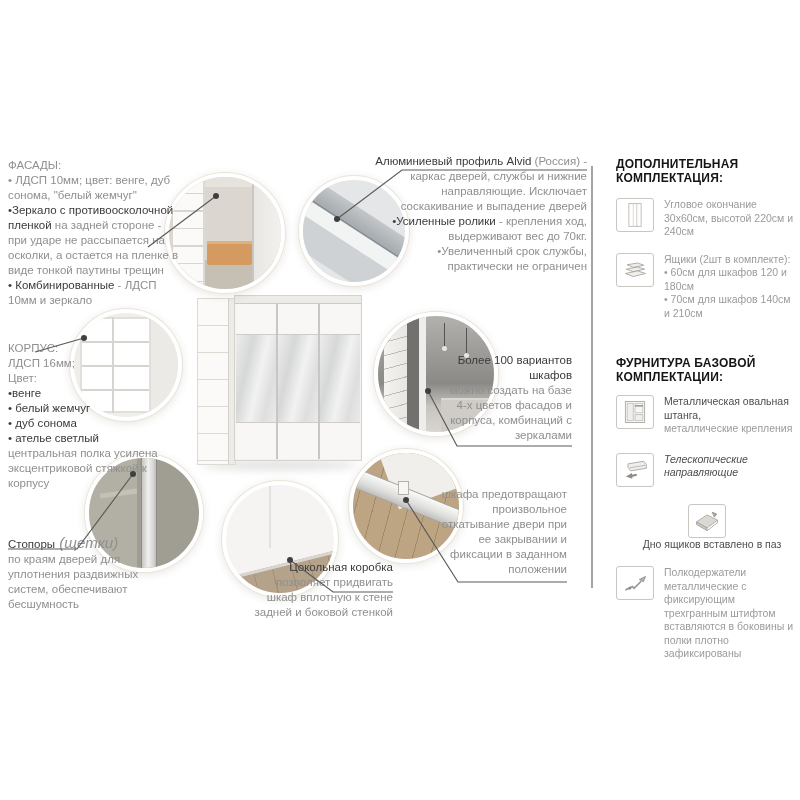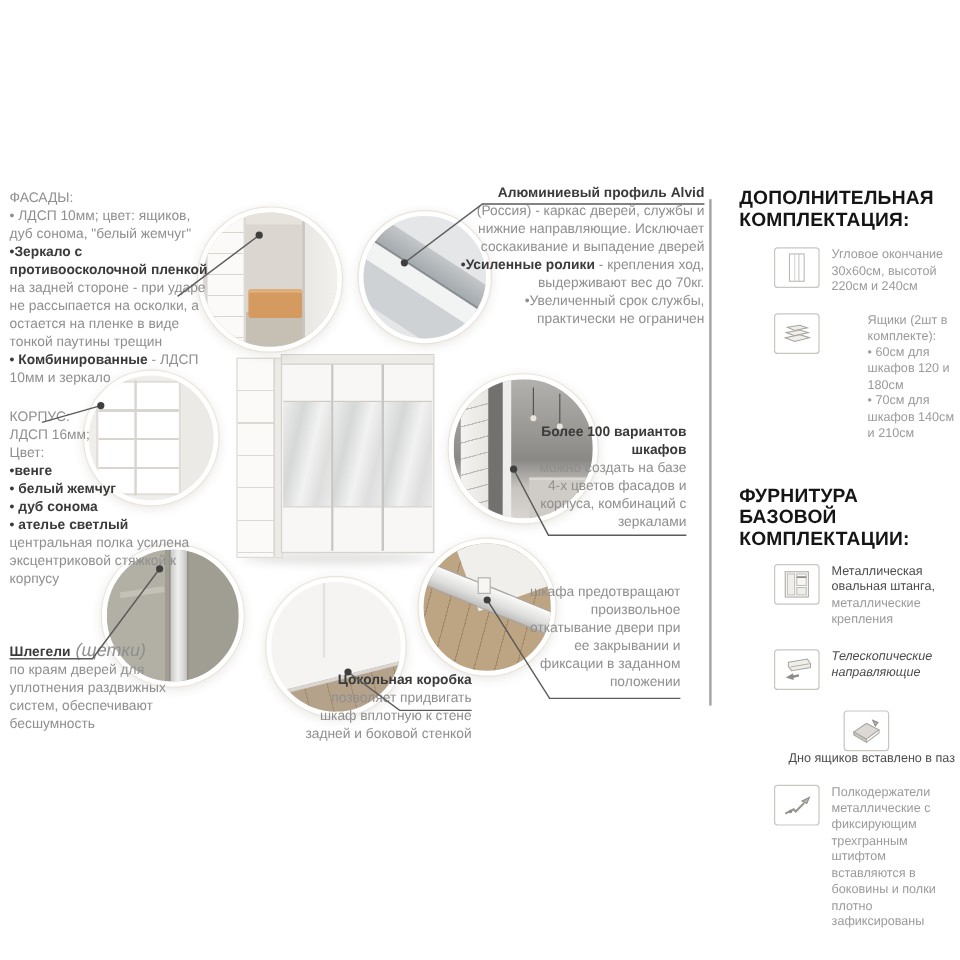--- a/index.html
+++ b/index.html
@@ -1,20 +1,20 @@
 <!DOCTYPE html>
 <html><head>
 <meta charset="utf-8">
 <style>
   html,body{margin:0;padding:0;background:#fff;}
   #stage{position:relative;width:800px;height:800px;background:#fff;overflow:hidden;
          font-family:"Liberation Sans",sans-serif;}
   .txt{position:absolute;font-size:11.5px;line-height:15px;color:#8f8f8f;z-index:3;}
   .txt p{margin:0;}
-  .b{font-weight:bold;color:#3a3a3a;}
+  .b{font-weight:normal;color:#3a3a3a;}
   .ttl{color:#8f8f8f;}
   .ra{text-align:right;}
   
   .circle{position:absolute;border-radius:50%;border:4px solid #fff;overflow:hidden;z-index:2;
           box-shadow:0 0 0 1px #eae3d8, 0 2px 10px rgba(70,60,40,.14);}
   .circle .ly{position:absolute;}
   
   #wardrobe{position:absolute;left:197px;top:295px;width:165px;height:170px;z-index:1;}
   #wardrobe .wshadow{position:absolute;left:4px;right:4px;bottom:-5px;height:10px;background:rgba(90,85,75,.18);
                      border-radius:50%;filter:blur(4px);}
@@ -26,22 +26,22 @@
   #cabinet .doors{display:flex;position:absolute;left:1px;right:1px;top:8px;bottom:1px;}
   .door{flex:1;display:flex;flex-direction:column;}
   .door+.door{border-left:2px solid #c8c6c2;}
   .door .pt{height:30px;background:#f8f7f5;border-bottom:1px solid #cfccc8;}
   .door .mi{flex:1;border-bottom:1px solid #cfccc8;
     background:linear-gradient(103deg,#ededed 0%,#d6d7d7 30%,#f2f2f2 55%,#dedede 78%,#eaeaea 100%);}
   .door .pb{height:36px;background:#f8f7f5;}
   
   #divider{position:absolute;left:591px;top:166px;width:2px;height:422px;background:#a3a3a3;z-index:3;}
   #sidebar{position:absolute;left:616px;top:157px;width:182px;z-index:3;}
-  .sb-h{font-size:16px;font-weight:bold;color:#151515;letter-spacing:.2px;}
-  .sb-row{display:flex;align-items:flex-start;margin-left:29px;}
+  .sb-h{font-size:12px;font-weight:bold;color:#151515;letter-spacing:.2px;}
+  .sb-row{display:flex;align-items:flex-start;}
   .sb-row.cv{align-items:center;}
   .sb-ic{width:36px;height:32px;border:1px solid #c9c6c1;border-radius:3px;background:#fff;flex-shrink:0;
          display:flex;align-items:center;justify-content:center;}
   .sb-tx{margin-left:10px;font-size:10.5px;line-height:13.5px;color:#9b9b9b;}
   .sb-dark{color:#4d4d4d;}
   svg.lines{position:absolute;left:0;top:0;z-index:6;pointer-events:none;}
 </style>
 </head>
 <body>
 
@@ -117,21 +117,21 @@
   </div>
 
   <div class="circle" style="left:349px;top:449px;width:106px;height:106px;background:#bda583 repeating-linear-gradient(105deg,transparent 0 16px,rgba(130,105,75,.45) 16px 17px);">
     <div class="ly" style="right:-25%;top:-22%;width:95%;height:60%;transform:rotate(-20deg);background:#f1efec;"></div>
     <div class="ly" style="left:-25%;top:34%;width:150%;height:17%;transform:rotate(22deg);background:linear-gradient(180deg,#fafaf9,#dededd 60%,#bfbfbe);border:1px solid #a9a6a1;"></div>
     <div class="ly" style="left:42%;top:26%;width:9px;height:12px;background:#f6f6f5;border:1px solid #b5b2ad;"></div>
   </div>
 
   <div class="txt" style="left:8px;top:158px;width:172px;">
     <p><span class="ttl">ФАСАДЫ:</span></p>
-    <p><span>• ЛДСП 10мм; цвет: ящиков, дуб сонома, "белый жемчуг"</span></p>
+    <p><span>• ЛДСП 10мм; цвет: венге, дуб сонома, "белый жемчуг"</span></p>
     <p><span class="b">•Зеркало с противоосколочной пленкой</span><span> на задней стороне - при ударе не рассыпается на осколки, а остается на пленке в виде тонкой паутины трещин</span></p>
     <p><span class="b">• Комбинированные</span><span> - ЛДСП 10мм и зеркало</span></p>
   </div>
 
   <div class="txt ra" style="left:375px;top:154px;width:212px;">
     <p><span class="b">Алюминиевый профиль Alvid</span><span> (Россия) - каркас дверей, службы и нижние направляющие. Исключает соскакивание и выпадение дверей</span></p>
     <p><span class="b">•Усиленные ролики</span><span> - крепления ход, выдерживают вес до 70кг.</span></p>
     <p><span>•Увеличенный срок службы, практически не ограничен</span></p>
   </div>
 
@@ -140,21 +140,21 @@
     <p><span>ЛДСП 16мм;</span></p>
     <p><span>Цвет:</span></p>
     <p><span class="b">•венге</span></p>
     <p><span class="b">• белый жемчуг</span></p>
     <p><span class="b">• дуб сонома</span></p>
     <p><span class="b">• ателье светлый</span></p>
     <p><span>центральная полка усилена эксцентриковой стяжкой к корпусу</span></p>
   </div>
 
   <div class="txt" style="left:8px;top:535px;width:162px;">
-    <p><span class="b">Шлегели</span><span style="font-size:15px;font-style:italic;"> (щетки)</span></p>
+    <p><span class="b">Стопоры</span><span style="font-size:15px;font-style:italic;"> (щетки)</span></p>
     <p><span>по краям дверей для уплотнения раздвижных систем, обеспечивают бесшумность</span></p>
   </div>
 
   <div class="txt ra" style="left:437px;top:353px;width:135px;">
     <p><span class="b">Более 100 вариантов шкафов</span></p>
     <p><span>можно создать на базе 4-х цветов фасадов и корпуса, комбинаций с зеркалами</span></p>
   </div>
 
   <div class="txt ra" style="left:437px;top:487px;width:130px;">
     <p><span>шкафа предотвращают произвольное откатывание двери при ее закрывании и фиксации в заданном положении</span></p>
@@ -174,21 +174,21 @@
       <div class="sb-ic">
         <svg width="30" height="28" viewBox="0 0 34 32">
             <rect x="10" y="3" width="14" height="26" fill="#fff" stroke="#b9b6b1"></rect>
             <line x1="15" y1="3" x2="15" y2="29" stroke="#d8d5d0"></line>
             <line x1="19" y1="3" x2="19" y2="29" stroke="#c9c6c1"></line>
           </svg>
       </div>
       <div class="sb-tx">Угловое окончание 30х60см, высотой 220см и 240см</div>
     </div>
 
-    <div class="sb-row" style="margin-top:14px;gap:30px;">
+    <div class="sb-row" style="margin-top:14px;">
       <div class="sb-ic">
         <svg width="30" height="28" viewBox="0 0 34 32">
             <g stroke="#a8a5a0" fill="#f0eeea">
               <path d="M8 10 L20 8 L27 10.5 L15 13 Z"></path>
               <path d="M7 15 L20 12.5 L28 15 L15 18 Z"></path>
               <path d="M6 20 L20 17 L29 20 L15 23.5 Z"></path>
             </g>
           </svg>
       </div>
       <div class="sb-tx">

